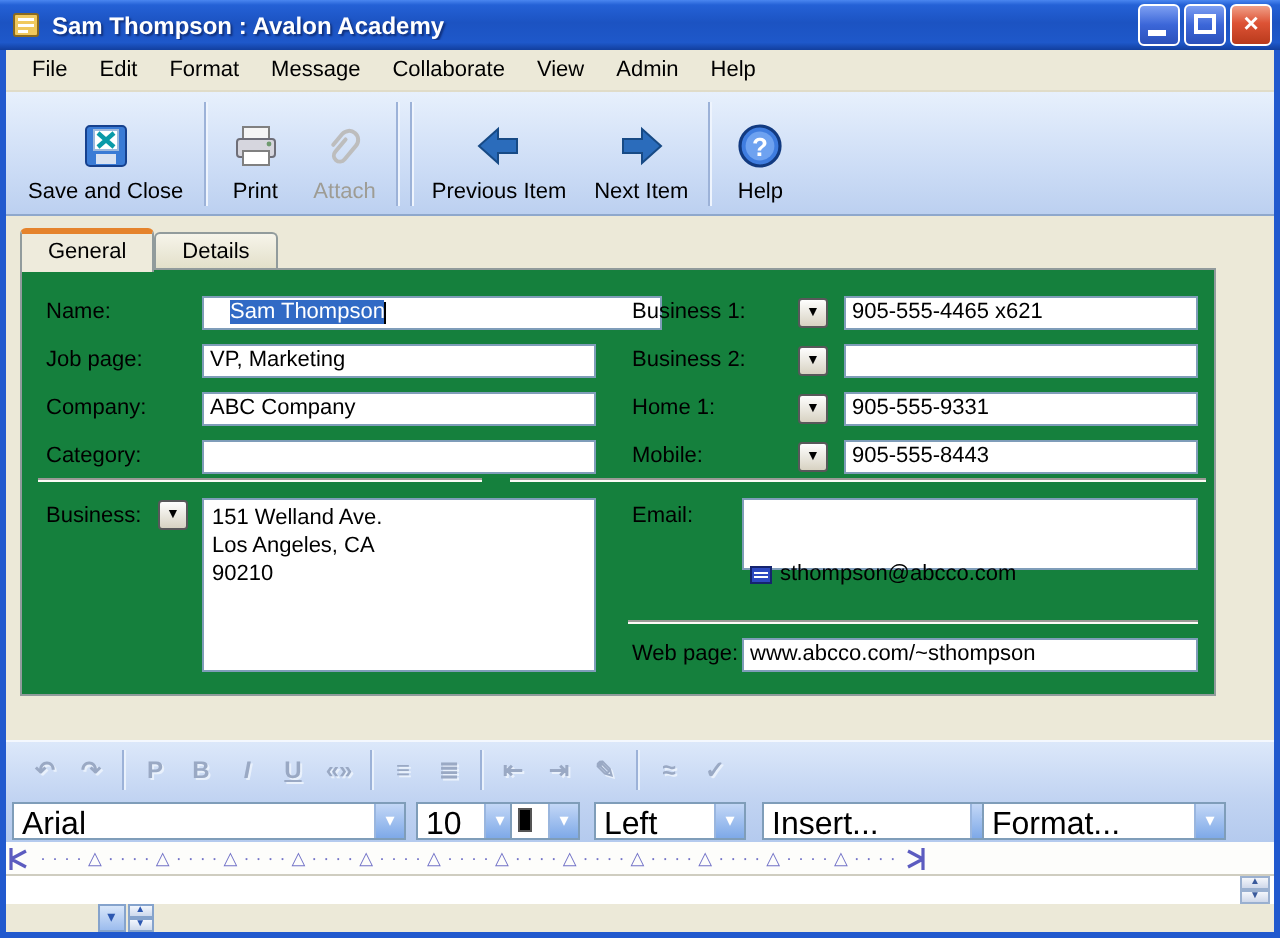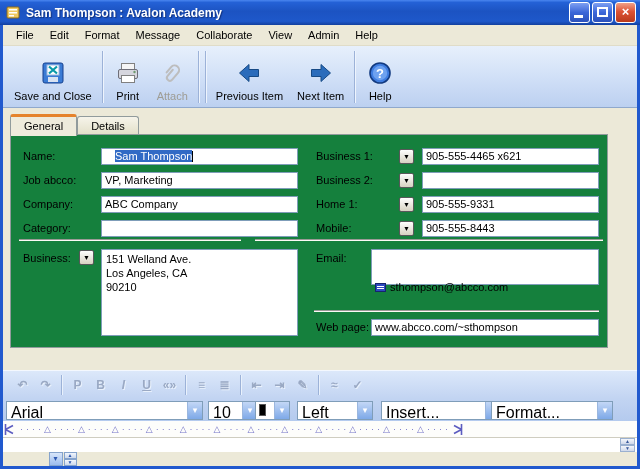--- a/index.html
+++ b/index.html
@@ -198,25 +198,25 @@
   </div>
 
   <div class="tabs">
     <div class="tab active">General</div>
     <div class="tab">Details</div>
   </div>
 
   <div class="panel">
 
     <span class="flabel" style="left:12px; top:15px;">Name:</span>
-    <div class="field" style="left:90px; top:13px; width:197px;padding-left:13px;">
+    <div class="field" style="left:90px; top:13px; width:230px;padding-left:13px;">
       <span class="sel">Sam Thompson</span><span class="caret"></span>
     </div>
 
-    <span class="flabel" style="left:12px; top:39px;">Job abcco:</span>
+    <span class="flabel" style="left:12px; top:39px;">Job page:</span>
     <div class="field" style="left:90px; top:37px; width:197px;">VP, Marketing</div>
 
     <span class="flabel" style="left:12px; top:63px;">Company:</span>
     <div class="field" style="left:90px; top:61px; width:197px;">ABC Company</div>
 
     <span class="flabel" style="left:12px; top:87px;">Category:</span>
     <div class="field" style="left:90px; top:85px; width:197px;"></div>
 
     <div class="groove" style="left:8px; top:104px; width:222px;"></div>
     <div class="groove" style="left:244px; top:104px; width:348px;"></div>

